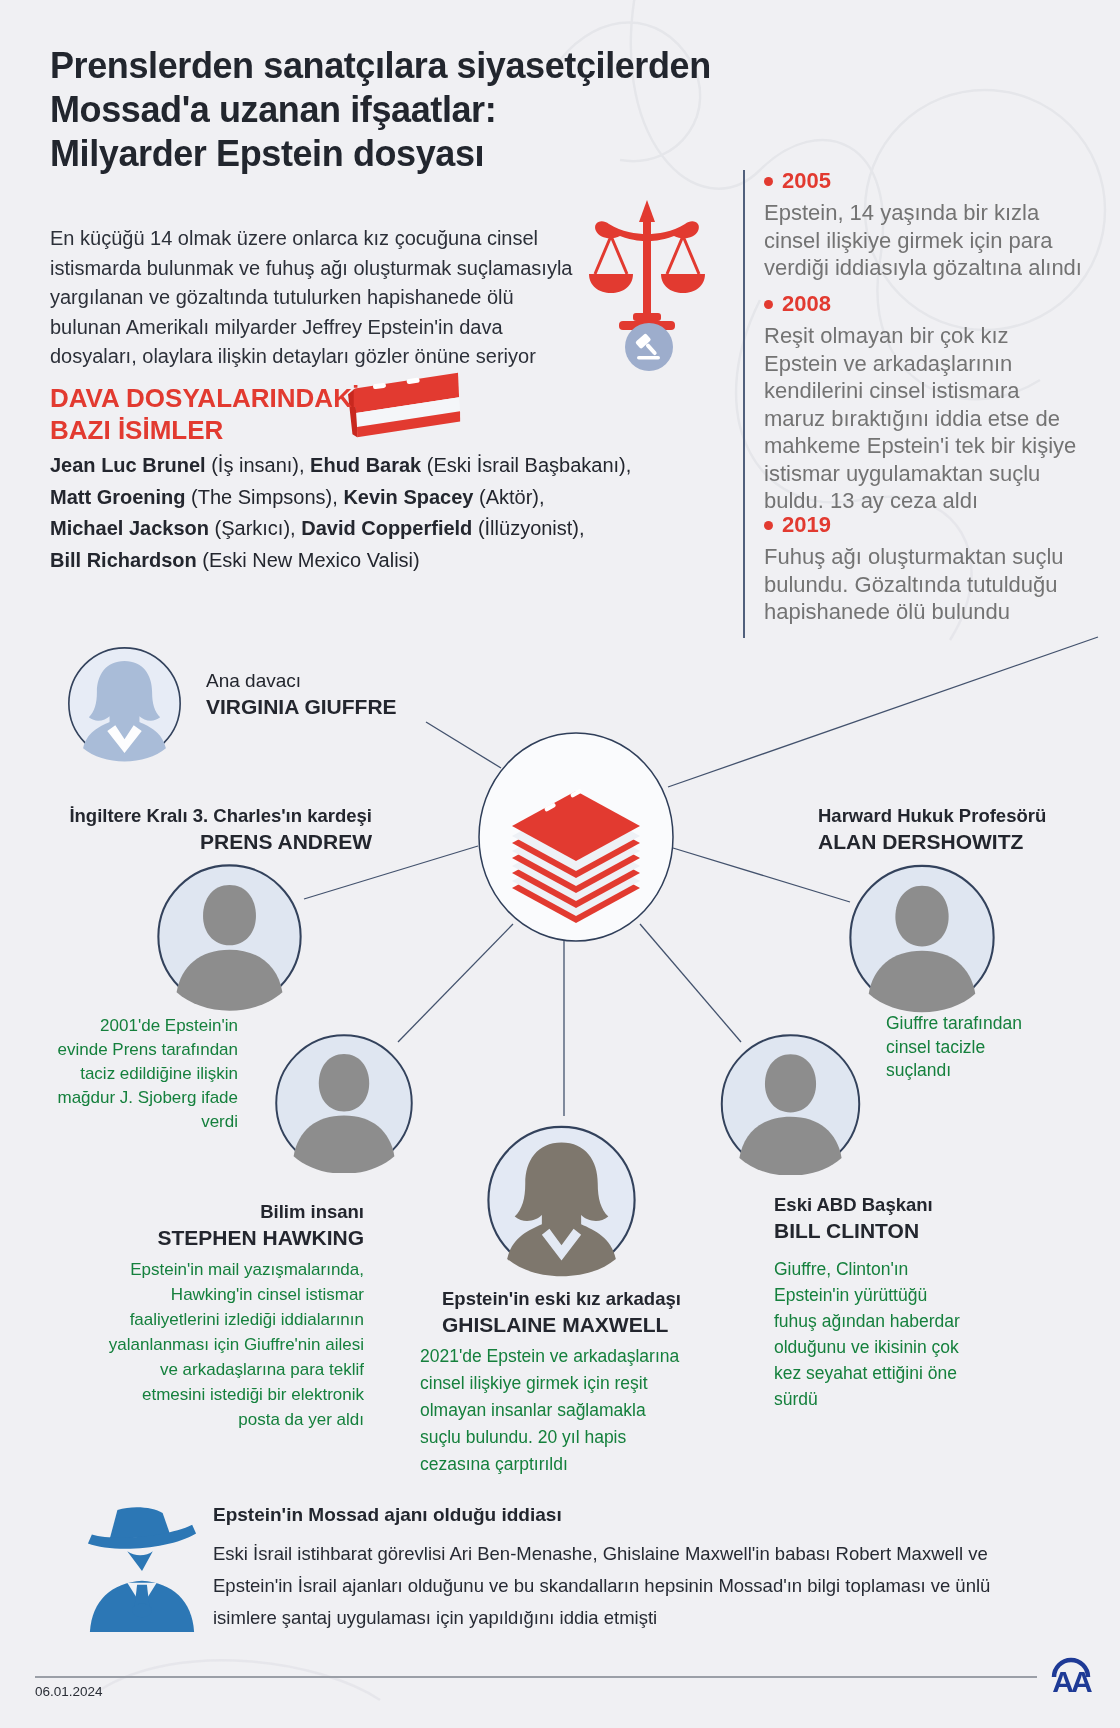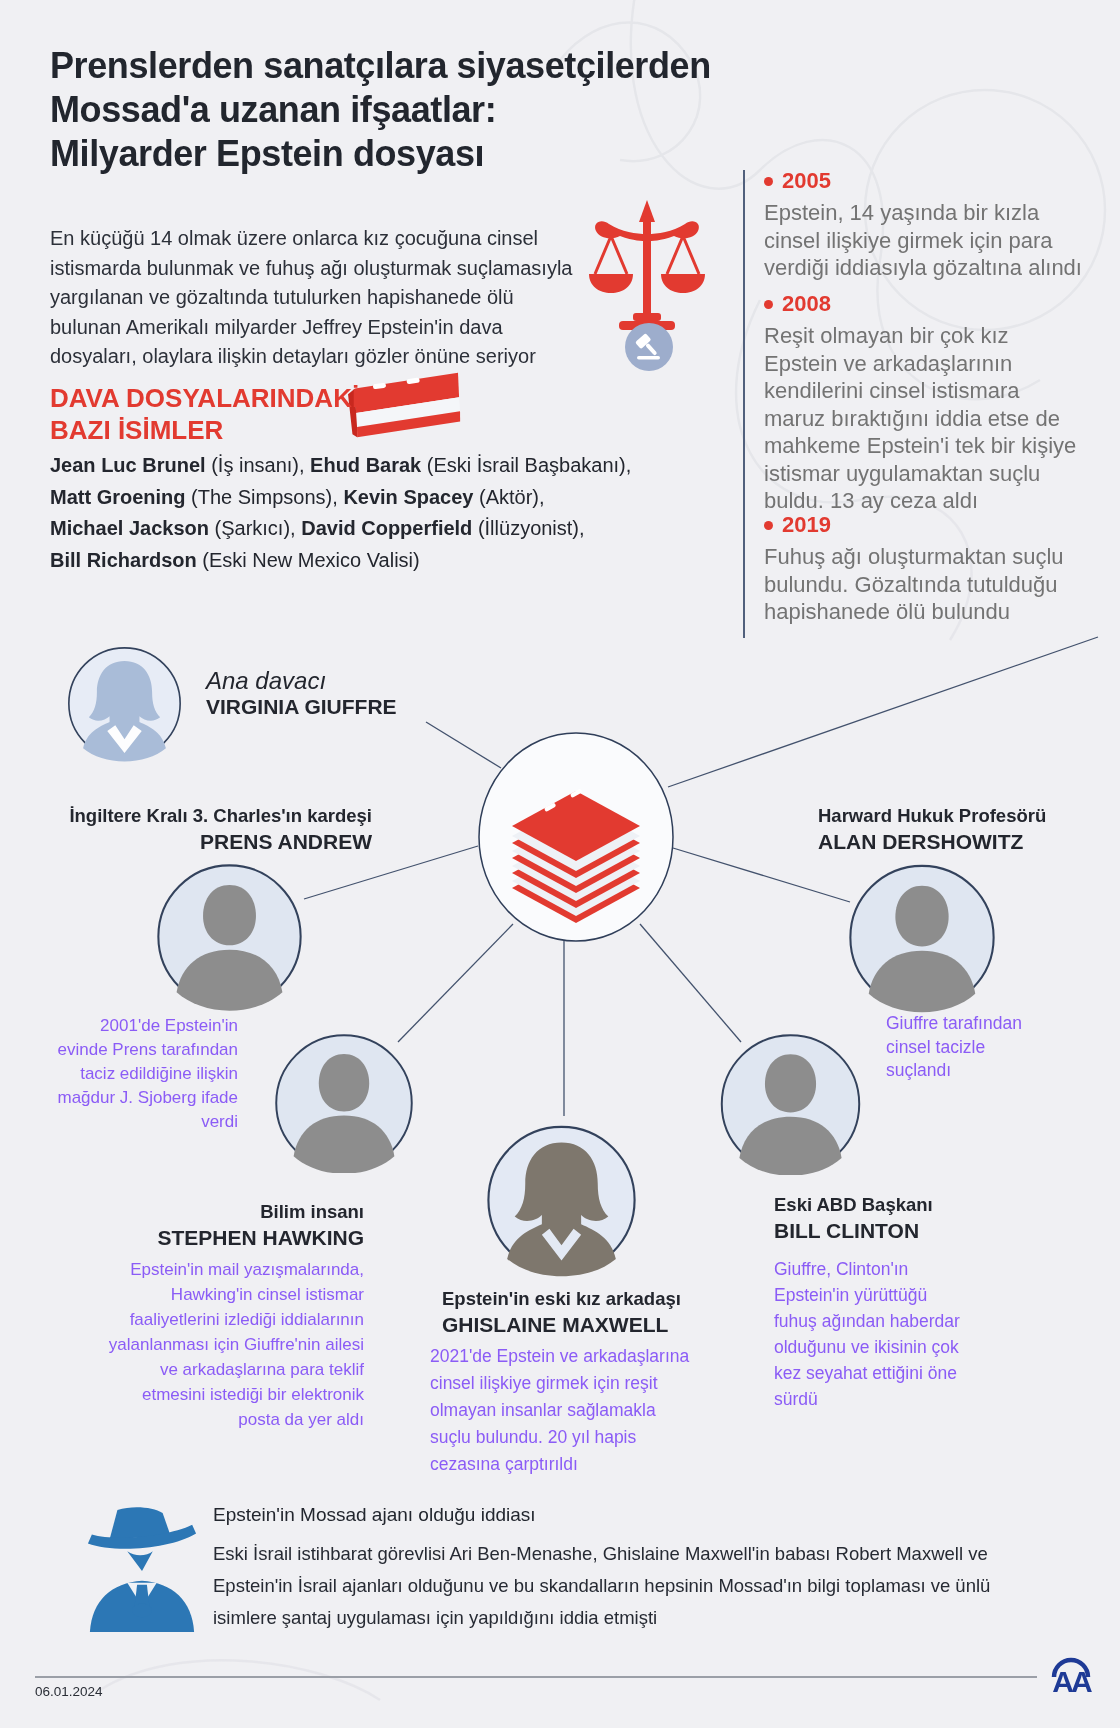--- a/index.html
+++ b/index.html
@@ -19,35 +19,35 @@
   #tl-0{top:168px;} #tl-1{top:291px;} #tl-2{top:512px;}
   .tl-year{font-size:22px;font-weight:bold;color:#e23a30;display:flex;align-items:center;text-align:center;}
   .tl-bullet{display:inline-block;width:9px;height:9px;border-radius:50%;background:#e23a30;margin-right:9px;}
   .tl-item p{margin:5px 0 0 0;font-size:22px;line-height:27.5px;color:#737373;}
   
   #files-heading{left:50px;top:382px;width:330px;font-size:26px;line-height:32px;font-weight:bold;color:#e23a30;}
   #names{left:50px;top:450px;width:665px;font-size:20px;line-height:31.5px;color:#23262e;margin:0;}
   
   .role{font-weight:bold;font-size:18.5px;line-height:26px;}
   .pname{font-weight:bold;font-size:21px;line-height:26px;}
-  .note{font-size:17px;color:#8b5cf6;}
+  .note{font-size:17px;color:#15803d;}
   #giuffre-label{left:206px;top:668px;width:300px;}
-  #giuffre-label .role{font-weight:normal;font-size:24px;font-style:italic;}
+  #giuffre-label .role{font-weight:normal;font-size:19px;}
   #andrew-label{left:30px;top:803px;width:342px;text-align:right;}
   #andrew-note{left:50px;top:1014px;width:188px;text-align:right;line-height:24px;}
   #dershowitz-label{left:818px;top:803px;width:290px;}
   #dershowitz-note{left:886px;top:1012px;width:150px;line-height:23.5px;font-size:17.5px;}
   #hawking-label{left:80px;top:1199px;width:284px;text-align:right;line-height:25px;}
   #hawking-note{left:106px;top:1257px;width:258px;text-align:right;line-height:25px;}
   #maxwell-label{left:430px;top:1286px;width:300px;line-height:25px;margin-left:12px;}
-  #maxwell-note{left:430px;top:1343px;width:268px;line-height:27px;font-size:17.5px;}
+  #maxwell-note{left:420px;top:1343px;width:268px;line-height:27px;font-size:17.5px;}
   #clinton-label{left:774px;top:1192px;width:240px;line-height:25px;}
   #clinton-note{left:774px;top:1256px;width:192px;line-height:26px;font-size:17.5px;}
   
-  #mossad-heading{left:213px;top:1504px;width:600px;font-size:19px;font-weight:normal;color:#22262e;}
+  #mossad-heading{left:213px;top:1504px;width:600px;font-size:19px;font-weight:bold;color:#22262e;}
   #mossad-text{left:213px;top:1538px;width:845px;font-size:18.5px;line-height:32px;color:#262a33;margin:0;}
   
   #footer-rule{left:35px;top:1676px;width:1002px;height:2px;background:#9b9fa7;}
   #footer-date{left:35px;top:1684px;font-size:13.5px;color:#2a2e36;}
 </style>
 </head>
 <body>
 
 <svg width="0" height="0" style="position:absolute" aria-hidden="true">
   <defs>

